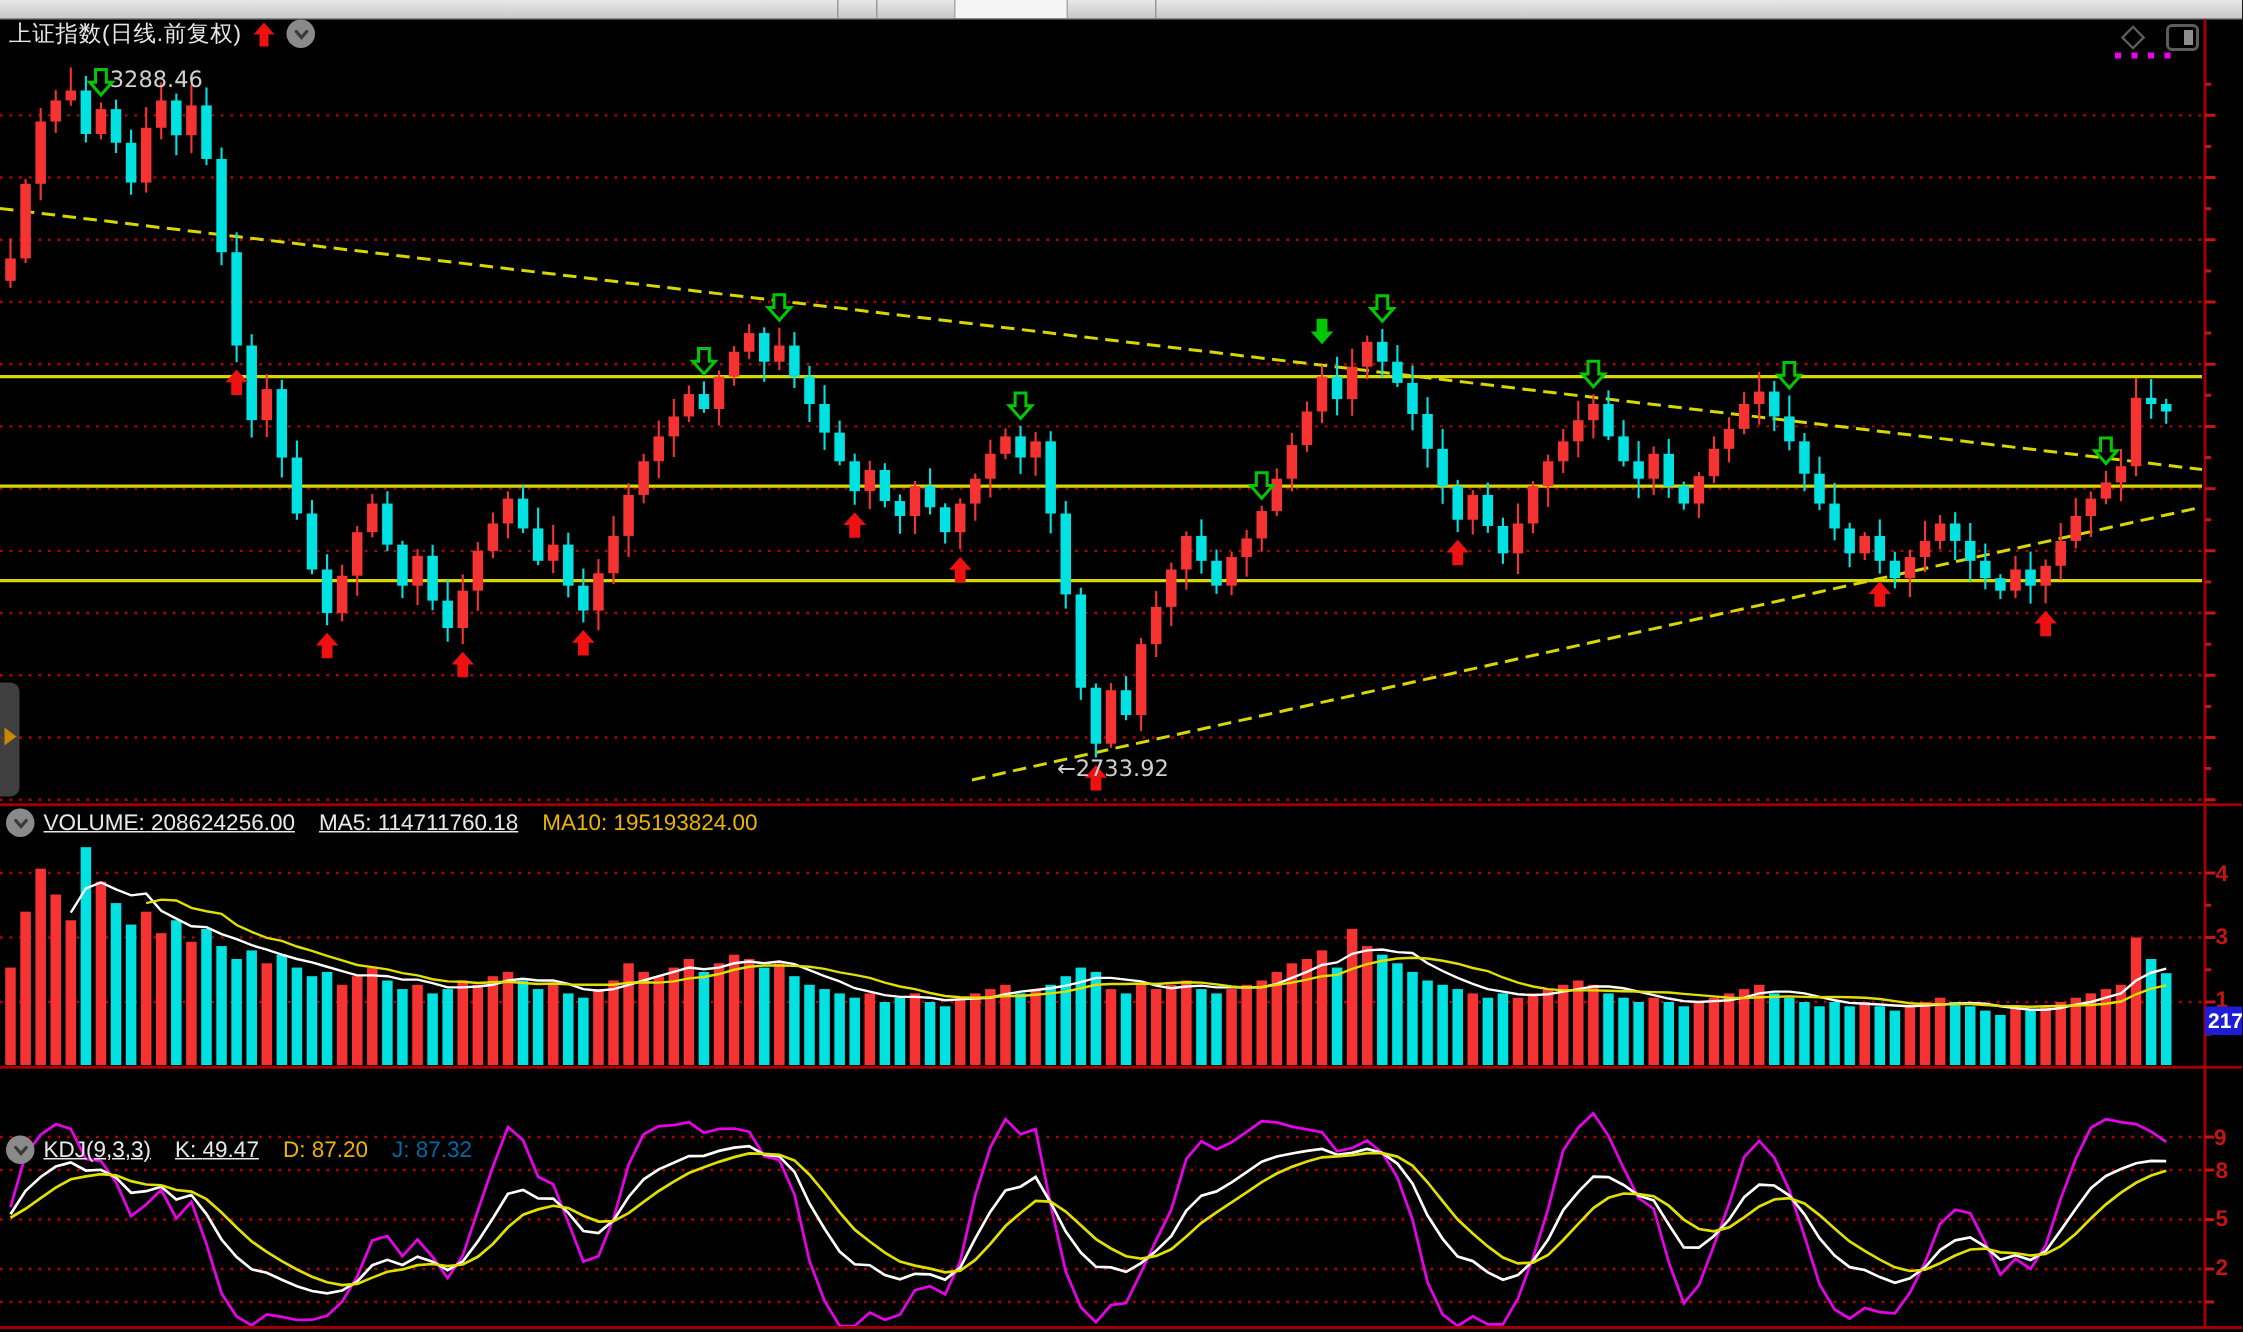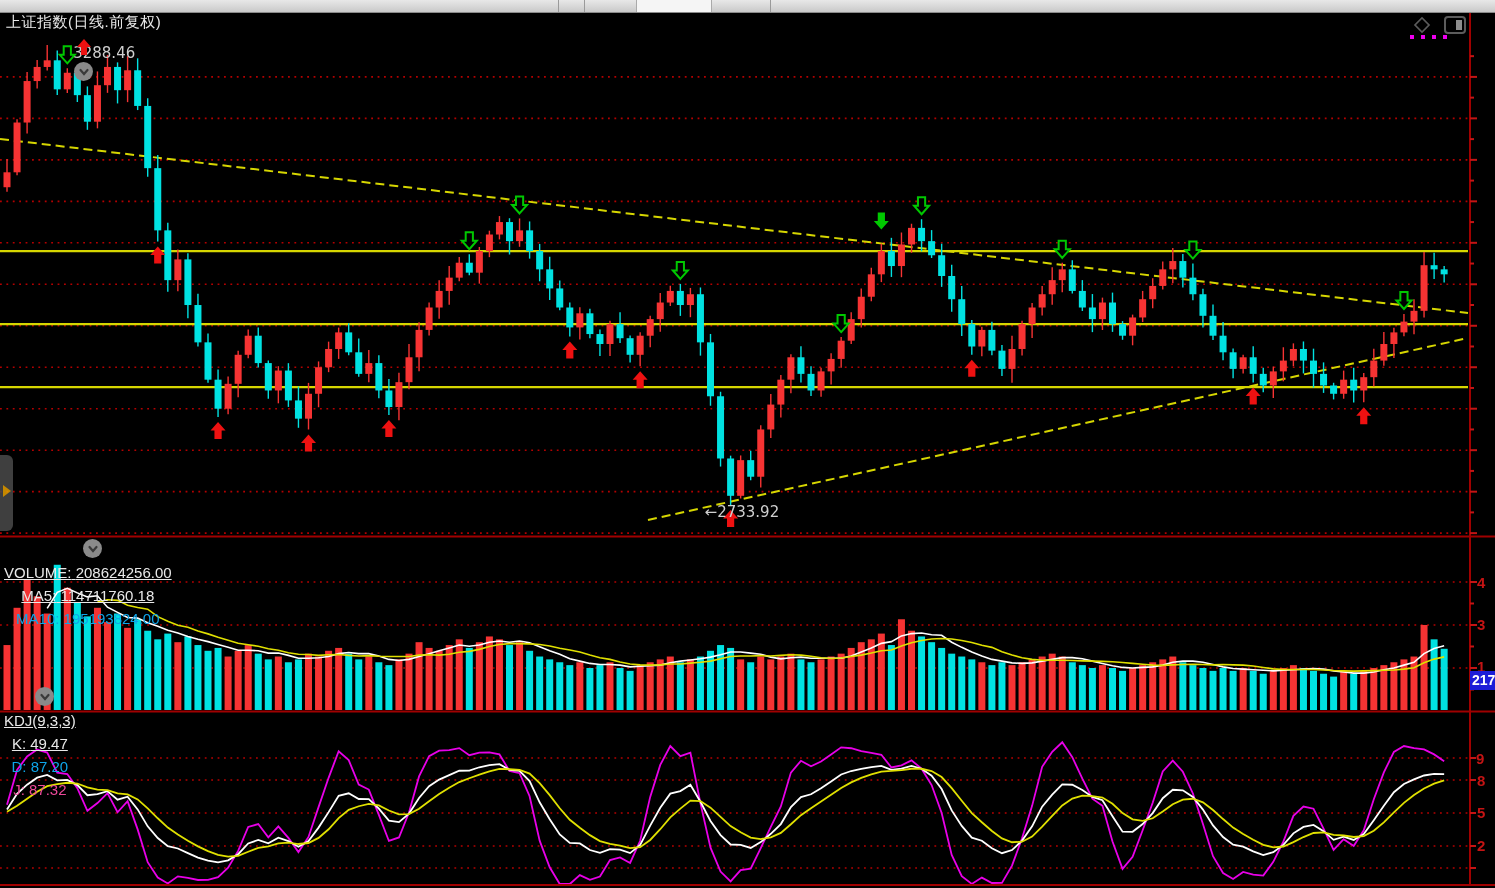--- a/index.html
+++ b/index.html
@@ -5,23 +5,23 @@
   html,body{margin:0;padding:0;background:#000;}
   #app{position:relative;width:1495px;height:888px;background:#000;overflow:hidden;
        font-family:"Liberation Sans",sans-serif;}
   
   #topstrip{position:absolute;left:0;top:0;width:1495px;height:12px;
     background:linear-gradient(#e8e8e8,#c9c9c9);border-bottom:1px solid #8a8a8a;}
   .strip-sep{position:absolute;top:0;width:1px;height:12px;background:#9a9a9a;}
   .strip-light{position:absolute;top:0;height:12px;background:#f5f5f5;border-left:1px solid #aaa;border-right:1px solid #aaa;}
   
   .pane-header{position:absolute;left:4px;display:flex;align-items:center;gap:6px;
-    font-size:15px;color:#e8e8e8;white-space:nowrap;z-index:5;flex-direction:column;}
+    font-size:15px;color:#e8e8e8;white-space:nowrap;z-index:5;}
   .hdr-seg{display:inline-block;margin-right:10px;}
-  .c-white{color:#e8e8e8;text-decoration:underline;} .c-yellow{color:#0ea5e9;} .c-magenta{color:#ec4899;}
+  .c-white{color:#e8e8e8;text-decoration:underline;} .c-yellow{color:#eab308;} .c-magenta{color:#0369a1;}
   .circle-btn{width:19px;height:19px;border-radius:50%;background:#8a8a8a;display:inline-flex;
     align-items:center;justify-content:center;flex:0 0 auto;cursor:pointer;}
   
   .axis-label{position:absolute;color:#c41414;font-size:15px;font-weight:bold;z-index:4;}
   #vol-badge{position:absolute;left:1470px;top:671px;width:25px;height:19px;background:#1d1dd8;
     color:#fff;font-size:14px;font-weight:bold;line-height:19px;padding-left:2px;z-index:6;}
   
   #left-handle{position:absolute;left:0;top:455px;width:13px;height:76px;background:#4a4a4a;
     border-radius:0 6px 6px 0;opacity:.85;cursor:pointer;z-index:6;}
   #left-handle .tri{position:absolute;left:3px;top:30px;width:0;height:0;
@@ -635,21 +635,21 @@
   <span class="hdr-seg c-white">
     <span>MA5:</span>
     <span>114711760.18</span>
   </span>
   <span class="hdr-seg c-yellow">
     <span>MA10:</span>
     <span>195193824.00</span>
   </span>
 </div>
 
-<div class="pane-header" style="top:687px">
+<div class="pane-header" style="top:757px">
   <span class="circle-btn">
     <svg width="12" height="12" viewBox="0 0 12 12" style="position:static">
       <path d="M2.5 4 L6 8 L9.5 4" stroke="#3a3a3a" stroke-width="2.2" fill="none" stroke-linecap="round"></path>
     </svg>
   </span>
   <span class="hdr-seg c-white">KDJ(9,3,3)</span>
   <span class="hdr-seg c-white">
     <span>K:</span>
     <span>49.47</span>
   </span>

